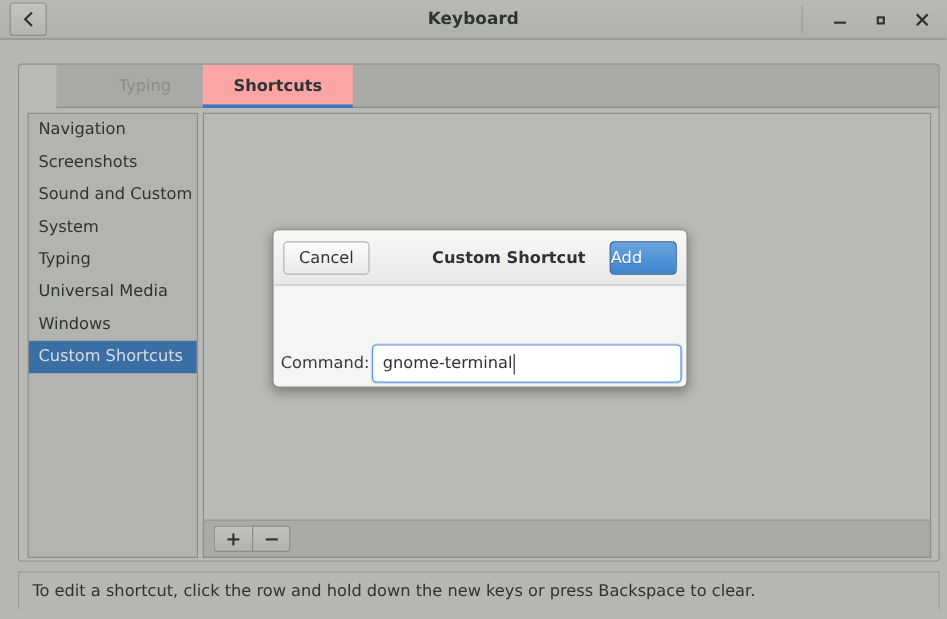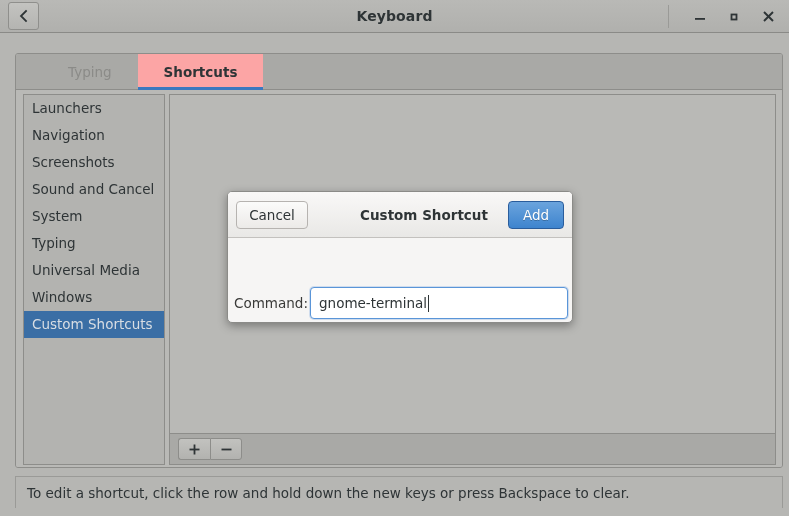--- a/index.html
+++ b/index.html
@@ -87,20 +87,21 @@
   
   .notebook {
     position: absolute;
     left: 15px; top: 53px;
     width: 768px; height: 415px;
     border: 1px solid #8d8d8a;
     border-radius: 3px;
     background: #b9b9b6;
     box-sizing: border-box;
     overflow: hidden;
+    padding-left: 31px;
   }
   .tabbar {
     position: relative;
     height: 36px;
     background: #a9a9a6;
     border-bottom: 1px solid #8d8d8a;
     display: flex;
     align-items: stretch;
     padding-left: 26px;
     box-sizing: border-box;
@@ -270,21 +271,20 @@
     right: 8px; top: 9px;
     width: 56px; height: 28px;
     background: linear-gradient(to bottom, #6ba4dd 0%, #3e84ce 100%);
     border: 1px solid #2a5d9c;
     border-radius: 4px;
     box-sizing: border-box;
     font-size: 13.5px;
     color: #ffffff;
     display: flex;
     align-items: center;
-    justify-content: center;
     cursor: pointer;
     text-shadow: 0 1px 0 rgba(0,0,0,0.25);
   }
   .dialog-body {
     position: relative;
     height: 85px;
   }
   .field-row {
     position: absolute;
     left: 0;
@@ -385,30 +385,27 @@
       </div>
       <div class="tab active">
         <span>Shortcuts</span>
       </div>
     </div>
 
     <div class="notebook-body">
 
       <div class="sidebar">
         <div class="sidebar-item">
-          <span>Launchers</span>
-        </div>
-        <div class="sidebar-item">
           <span>Navigation</span>
         </div>
         <div class="sidebar-item">
           <span>Screenshots</span>
         </div>
         <div class="sidebar-item">
-          <span>Sound and Cancel</span>
+          <span>Sound and Custom</span>
         </div>
         <div class="sidebar-item">
           <span>System</span>
         </div>
         <div class="sidebar-item">
           <span>Typing</span>
         </div>
         <div class="sidebar-item">
           <span>Universal Media</span>
         </div>

